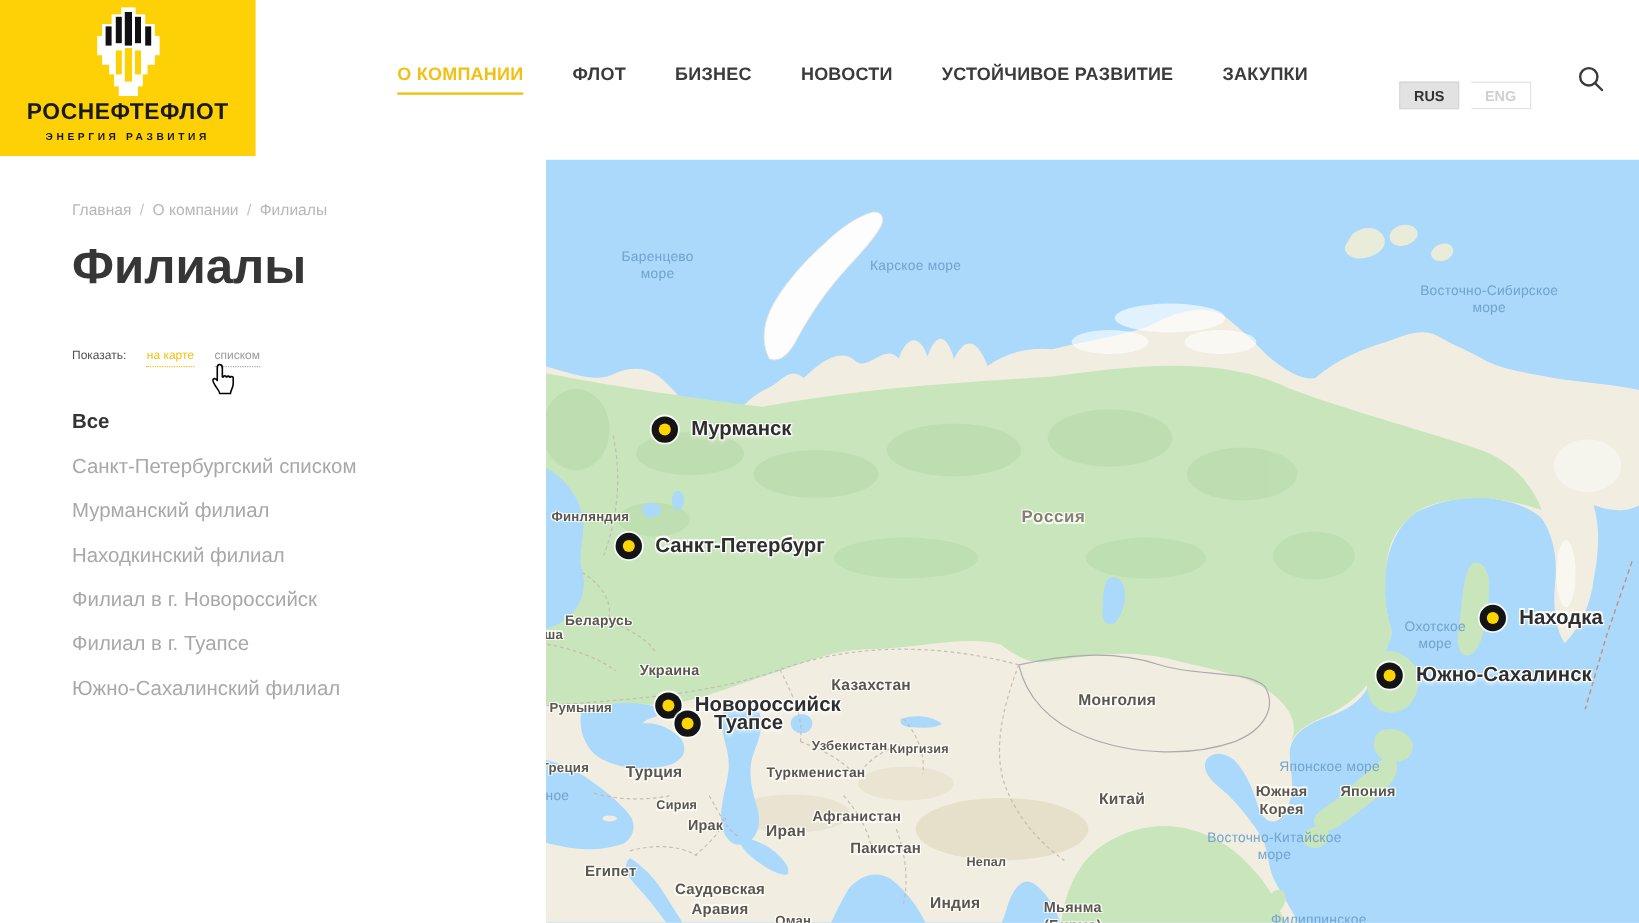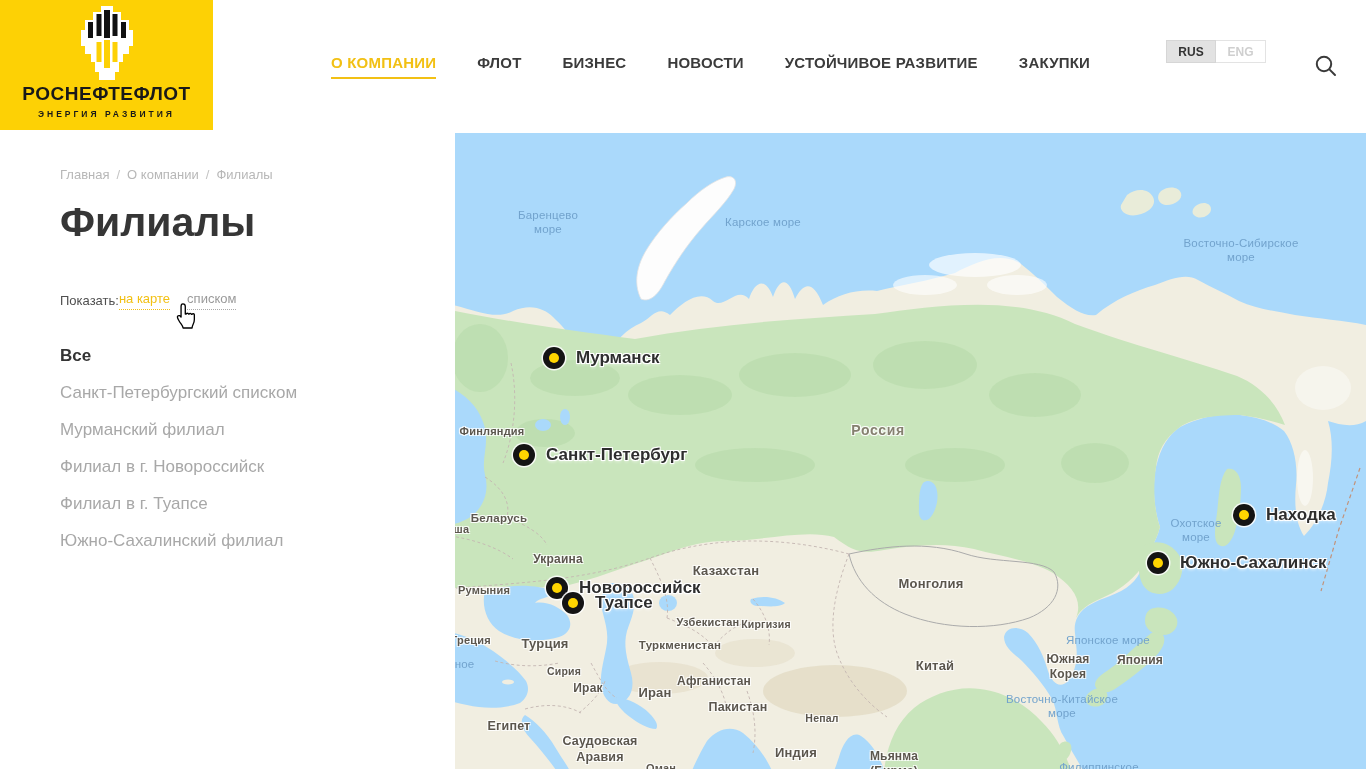--- a/index.html
+++ b/index.html
@@ -7,32 +7,32 @@
   :root{--accent:#f2c014;--brand:#fdd105;--ink:#3b3b3b;}
   
   header{position:absolute;left:0;top:0;width:1366px;height:133px;background:#fff;z-index:30;}
   .logo{position:absolute;left:0;top:0;width:213px;height:130px;background:var(--brand);text-align:center;cursor:pointer;}
   .logo svg{display:block;margin:6px auto 0;}
   .logo-title{font-size:19px;font-weight:bold;color:#191919;letter-spacing:.5px;margin-top:1px;}
   .logo-sub{font-size:8.5px;font-weight:bold;color:#191919;letter-spacing:3px;margin-top:4px;}
   .nav{position:absolute;left:331px;top:0;height:133px;display:flex;align-items:center;gap:41px;}
   .nav-item{font-size:15px;font-weight:bold;color:var(--ink);letter-spacing:.2px;white-space:nowrap;cursor:pointer;padding-bottom:6px;border-bottom:2px solid transparent;}
   .nav-item.active{color:var(--accent);border-bottom-color:var(--accent);}
-  .lang{position:absolute;left:1166px;top:40px;display:flex;}
+  .lang{position:absolute;left:1166px;top:68px;display:flex;gap:10px;}
   .lang-opt{width:50px;height:23px;display:flex;align-items:center;justify-content:center;font-size:12px;font-weight:bold;box-sizing:border-box;cursor:pointer;}
   .lang-opt.active{background:#e2e2e2;color:#333;border:1px solid #d6d6d6;}
   .lang-opt.inactive{background:#fff;color:#cfcfcf;border:1px solid #e3e3e3;border-left:none;}
   .search-btn{position:absolute;left:1308px;top:50px;width:36px;height:34px;background:none;border:none;cursor:pointer;padding:0;}
   
   aside{position:absolute;left:0;top:133px;width:455px;height:636px;background:#fff;box-sizing:border-box;padding:34px 0 0 60px;z-index:20;}
   .crumbs{font-size:13px;color:#b7b7b7;}
   .crumb{cursor:pointer;}
   .crumb-sep{margin:0 7px;color:#c4c4c4;}
   h1{margin:17px 0 0;font-size:41px;font-weight:bold;color:#363636;}
-  .show-row{margin-top:45px;font-size:13px;display:flex;align-items:center;}
+  .show-row{margin-top:45px;font-size:10px;display:flex;align-items:flex-start;gap:17px;}
   .show-label{color:#4f4f4f;}
   .view-link{cursor:pointer;padding-bottom:3px;border-bottom:1.5px dotted #a9a9a9;color:#9a9a9a;}
   .view-link.active{color:var(--accent);border-bottom-color:var(--accent);}
   .filters{margin-top:27px;}
   .filter{font-size:17px;line-height:37px;color:#a8a8a8;cursor:pointer;white-space:nowrap;}
   .filter.active{color:#343434;font-weight:bold;}
   .cursor-icon{position:absolute;left:174px;top:169px;z-index:40;}
   
   .map{position:absolute;left:455px;top:133px;width:911px;height:636px;overflow:hidden;background:#aad9fb;}
   .map svg.geo{position:absolute;left:0;top:0;}
@@ -108,20 +108,21 @@
         <span class="view-link">списком</span>
       </span>
   </div>
   <svg class="cursor-icon" width="25" height="29" viewBox="0 0 20 24">
     <path d="M7 1.5 C8.4 1.5 9 2.5 9 3.8 L9 10 L9.8 10 C9.8 9 11.6 9 11.6 10 L12.3 10 C12.3 9.2 14 9.2 14 10.2 L14.7 10.2 C14.7 9.4 16.5 9.5 16.5 10.6 L16.5 14.5 C16.5 18 14.8 18.6 14.6 21.5 L7.2 21.5 C7 19.5 5.2 18 3.9 15.7 C2.7 13.5 1.8 12.3 2.8 11.5 C3.7 10.8 4.9 11.5 5.5 12.5 L5.5 3.8 C5.5 2.4 5.9 1.5 7 1.5 Z" fill="#ffffff" stroke="#000000" stroke-width="1.1" stroke-linejoin="round"></path>
   </svg>
   <div class="filters">
       <div class="filter active">Все</div>
       <div class="filter">Санкт-Петербургский списком</div>
       <div class="filter">Мурманский филиал</div>
+      <div class="filter">Находкинский филиал</div>
       <div class="filter">Филиал в г. Новороссийск</div>
       <div class="filter">Филиал в г. Туапсе</div>
       <div class="filter">Южно-Сахалинский филиал</div>
     </div>
 </aside>
 
 <div class="map">
   <svg class="geo" width="911" height="636" viewBox="0 0 911 636">
     <rect x="-10" y="-10" width="931" height="656" fill="#aad9fb"></rect>
 

